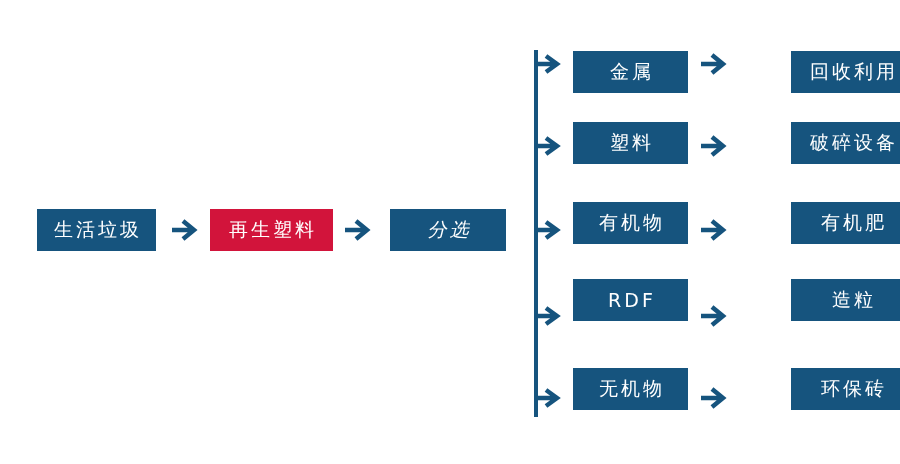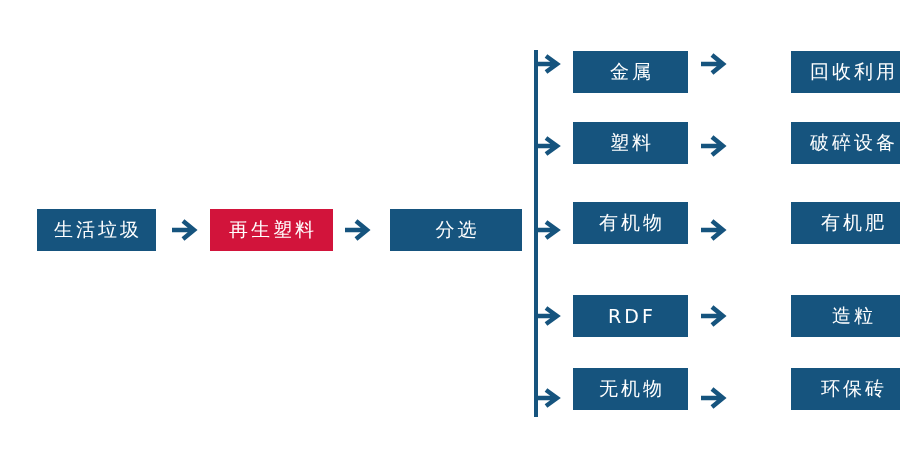--- a/index.html
+++ b/index.html
@@ -44,27 +44,27 @@
     width: 4px;
     height: 367px;
     background: var(--blue);
   }
 
   
   .n-main-1 { left: 37px;  top: 209px; width: 119px; }
   .a-main-1 { left: 171px; top: 218px; }
   .n-main-2 { left: 210px; top: 209px; width: 123px; }
   .a-main-2 { left: 344px; top: 218px; }
-  .n-main-3 { left: 390px; top: 209px; width: 132px; }
+  .n-main-3 { left: 390px; top: 209px; width: 116px; font-style: italic; }
 
   
   .row-0 .node { top: 51px; }  .row-0 .b-arrow { top: 52px; }  .row-0 .m-arrow { top: 52px; }
   .row-1 .node { top: 122px; } .row-1 .b-arrow { top: 134px; } .row-1 .m-arrow { top: 134px; }
   .row-2 .node { top: 202px; } .row-2 .b-arrow { top: 218px; } .row-2 .m-arrow { top: 218px; }
-  .row-3 .node { top: 295px; } .row-3 .b-arrow { top: 304px; } .row-3 .m-arrow { top: 304px; }
+  .row-3 .node { top: 279px; } .row-3 .b-arrow { top: 304px; } .row-3 .m-arrow { top: 304px; }
   .row-4 .node { top: 368px; } .row-4 .b-arrow { top: 386px; } .row-4 .m-arrow { top: 386px; }
 
   .b-arrow { left: 536px; }
   .node.mid { left: 573px; width: 115px; }
   .m-arrow { left: 700px; }
   .node.result { left: 745px; width: 123px; margin-left: 46px; }
 </style>
 </head>
 <body>
 

